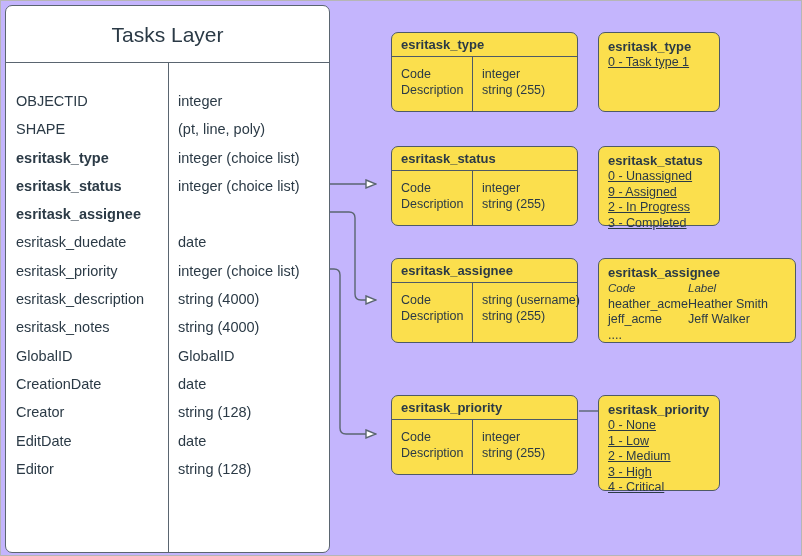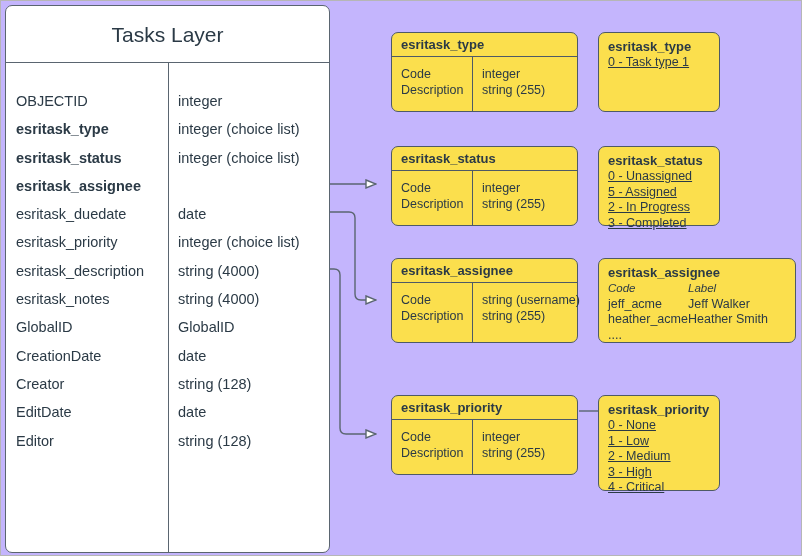--- a/index.html
+++ b/index.html
@@ -201,20 +201,24 @@
   <div class="entity">
     <div class="entity-title">Tasks Layer</div>
     <div class="entity-body">
       <div class="entity-divider"></div>
       <div class="field-rows">
 
         <div class="field-row">
           <span class="field-name">OBJECTID</span>
           <span class="field-type">integer</span>
         </div>
+        <div class="field-row">
+          <span class="field-name">SHAPE</span>
+          <span class="field-type">(pt, line, poly)</span>
+        </div>
         <div class="field-row key">
           <span class="field-name">esritask_type</span>
           <span class="field-type">integer (choice list)</span>
         </div>
         <div class="field-row key">
           <span class="field-name">esritask_status</span>
           <span class="field-type">integer (choice list)</span>
         </div>
         <div class="field-row key">
           <span class="field-name">esritask_assignee</span>
@@ -321,39 +325,39 @@
   </div>
 
   <div class="clbox" style="left:597px; top:31px; width:122px; height:80px;">
     <div class="clbox-title">esritask_type</div>
     <div class="clbox-item">0 - Task type 1</div>
   </div>
 
   <div class="clbox" style="left:597px; top:145px; width:122px; height:80px;">
     <div class="clbox-title">esritask_status</div>
     <div class="clbox-item">0 - Unassigned</div>
-    <div class="clbox-item">5 - Assigned</div>
+    <div class="clbox-item">9 - Assigned</div>
     <div class="clbox-item">2 - In Progress</div>
     <div class="clbox-item">3 - Completed</div>
   </div>
 
   <div class="clbox" style="left:597px; top:257px; width:198px; height:85px;">
     <div class="clbox-title">esritask_assignee</div>
     <div class="cl-table">
       <div class="cl-row head">
         <span class="cl-code">Code</span>
         <span class="cl-label">Label</span>
       </div>
       <div class="cl-row">
+        <span class="cl-code">heather_acme</span>
+        <span class="cl-label">Heather Smith</span>
+      </div>
+      <div class="cl-row">
         <span class="cl-code">jeff_acme</span>
         <span class="cl-label">Jeff Walker</span>
-      </div>
-      <div class="cl-row">
-        <span class="cl-code">heather_acme</span>
-        <span class="cl-label">Heather Smith</span>
       </div>
       <div class="cl-row">
         <span class="cl-code">....</span>
         <span class="cl-label"></span>
       </div>
     </div>
   </div>
 
   <div class="clbox" style="left:597px; top:394px; width:122px; height:96px;">
     <div class="clbox-title">esritask_priority</div>

